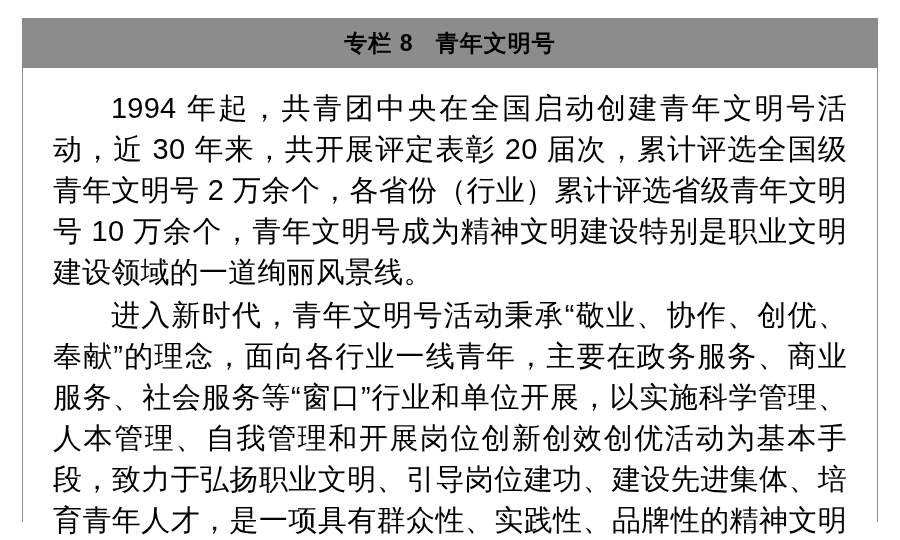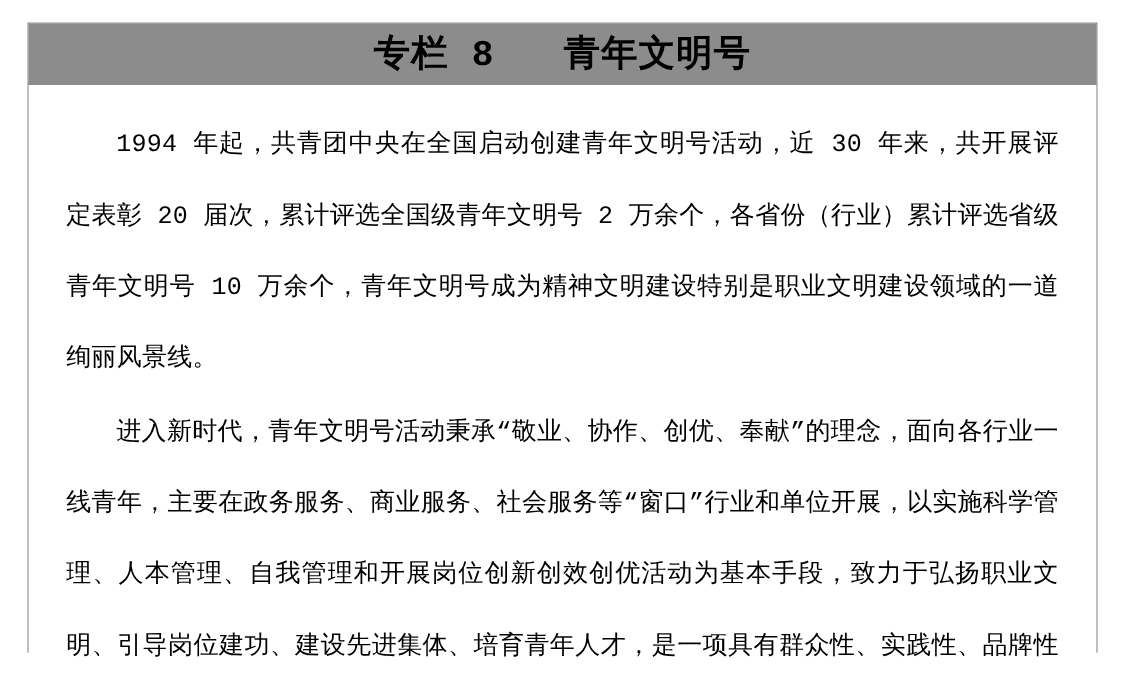--- a/index.html
+++ b/index.html
@@ -35,37 +35,37 @@
     background: #8c8c8c;
     color: #000000;
     height: 48px;
     flex: 0 0 48px;
     display: flex;
     align-items: center;
     justify-content: center;
     border-bottom: 1px solid #8a8a8a;
   }
   .box-title {
-    font-family: Liberation Mono, monospace;
+    font-family: Liberation Sans, sans-serif;
     font-weight: bold;
-    font-size: 29px;
+    font-size: 23px;
     letter-spacing: 1px;
     color: #000000;
     white-space: pre;
   }
   .box-body {
     flex: 1 1 auto;
     padding: 20px 30px 10px 30px;
     box-sizing: border-box;
     background: #ffffff;
   }
   .para {
-    font-family: Liberation Mono, monospace;
-    font-size: 20px;
-    line-height: 57px;
+    font-family: Liberation Sans, sans-serif;
+    font-size: 29px;
+    line-height: 41px;
     color: #000000;
     text-indent: 2em;
     text-align: justify;
     text-justify: inter-ideograph;
     margin: 0 0 2px 0;
     letter-spacing: 0.2px;
   }
 </style>
 </head>
 <body>

